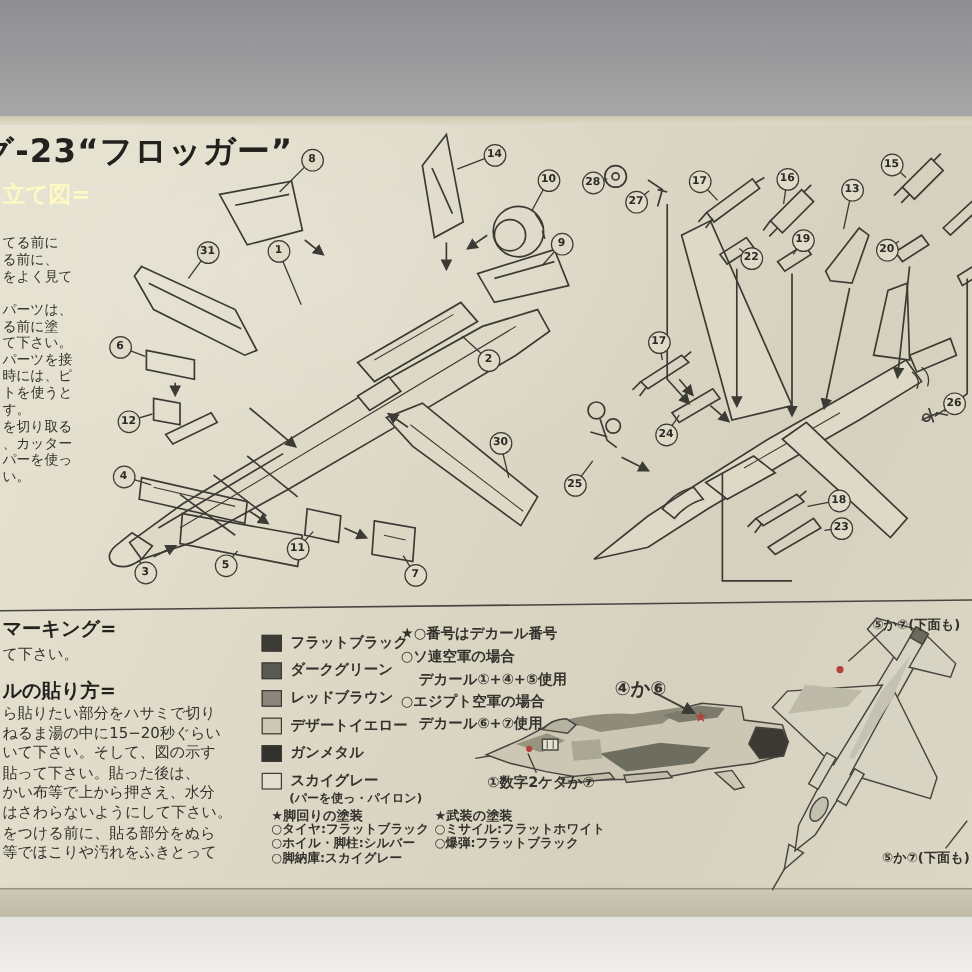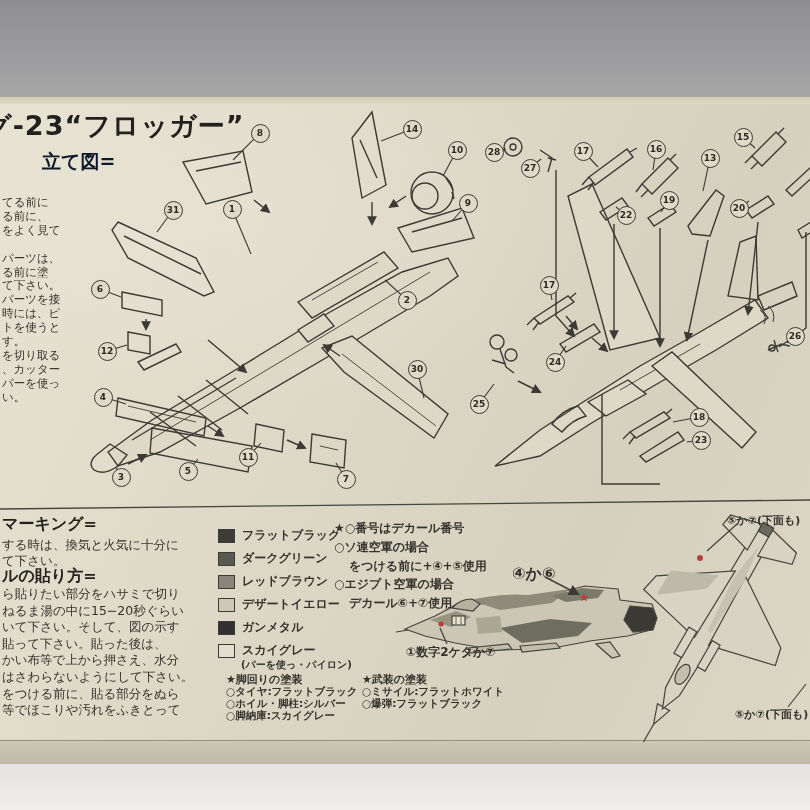--- a/index.html
+++ b/index.html
@@ -18,21 +18,21 @@
           background:linear-gradient(#cdc8b5,#bfbaa6);border-top:1px solid #96917e;
           box-shadow:0 2px 3px rgba(60,58,48,.35);}
   .bg-table{position:absolute;left:0;top:764px;width:810px;height:46px;
           background:linear-gradient(#e4e3e0,#efeeec);}
   svg.art{position:absolute;left:0;top:0;z-index:3;}
   .txt{position:absolute;z-index:4;white-space:nowrap;}
   .badge{position:absolute;z-index:5;width:17px;height:17px;border:1.4px solid #3b3a34;
          border-radius:50%;background:#e0dbc9;font-size:9px;font-weight:600;
          line-height:16px;text-align:center;color:#2b2a26;}
   #title{left:-16px;top:108px;font-size:27px;font-weight:bold;letter-spacing:1px;color:#22211e;}
-  #subtitle{left:2px;top:149px;font-size:19px;font-weight:bold;color:#0f172a;margin-left:40px;}
+  #subtitle{left:2px;top:149px;font-size:19px;font-weight:bold;color:#fef9c3;}
   #intro{left:2px;top:196px;font-size:11.5px;line-height:13.9px;}
   #paint-head{left:2px;top:514px;font-size:16px;font-weight:bold;color:#22211e;}
   #paint-l12{left:2px;top:537px;font-size:12.5px;line-height:15.5px;}
   #decal-head{left:2px;top:566px;font-size:16px;font-weight:bold;color:#22211e;}
   #decal-lines{left:2px;top:586px;font-size:12.5px;line-height:16.6px;}
   #legend{left:218px;top:524px;z-index:4;position:absolute;}
   .leg-item{height:23px;display:flex;align-items:center;}
   .leg-sw{width:15px;height:12px;border:1.2px solid #3b3a34;margin-right:7px;flex:none;}
   .leg-lab{font-size:12px;font-weight:600;}
   .leg-sub{font-size:10px;margin:-4px 0 0 23px;font-weight:600;}
@@ -283,21 +283,20 @@
       <div>トを使うと</div>
       <div>す。</div>
       <div>を切り取る</div>
       <div>、カッター</div>
       <div>パーを使っ</div>
       <div>い。</div>
     </div>
 
   <div id="paint-head" class="txt">マーキング=</div>
   <div id="paint-l12" class="txt">
-    <div>する時は、換気と火気に十分に</div>
     <div>て下さい。</div>
   </div>
   <div id="decal-head" class="txt">ルの貼り方=</div>
   <div id="decal-lines" class="txt">
       <div>ら貼りたい部分をハサミで切り</div>
       <div>ねるま湯の中に15−20秒ぐらい</div>
       <div>いて下さい。そして、図の示す</div>
       <div>貼って下さい。貼った後は、</div>
       <div>かい布等で上から押さえ、水分</div>
       <div>はさわらないようにして下さい。</div>
@@ -328,21 +327,21 @@
       </div>
       <div class="leg-item">
         <span class="leg-sw" style="background: rgb(227, 223, 208);"></span>
         <span class="leg-lab">スカイグレー</span>
       </div>
       <div class="leg-sub">(パーを使っ・パイロン)</div>
     </div>
   <div id="notes" class="txt">
       <div class="">★○番号はデカール番号</div>
       <div class="">○ソ連空軍の場合</div>
-      <div class="ind">をつける前に+④+⑤使用</div>
+      <div class="ind">デカール①+④+⑤使用</div>
       <div class="">○エジプト空軍の場合</div>
       <div class="ind">デカール⑥+⑦使用</div>
     </div>
 
   <div id="gear-col" class="pcol">
     <div class="hd">★脚回りの塗装</div>
     <div class="items">
         <div>○タイヤ:フラットブラック</div>
         <div>○ホイル・脚柱:シルバー</div>
         <div>○脚納庫:スカイグレー</div>

